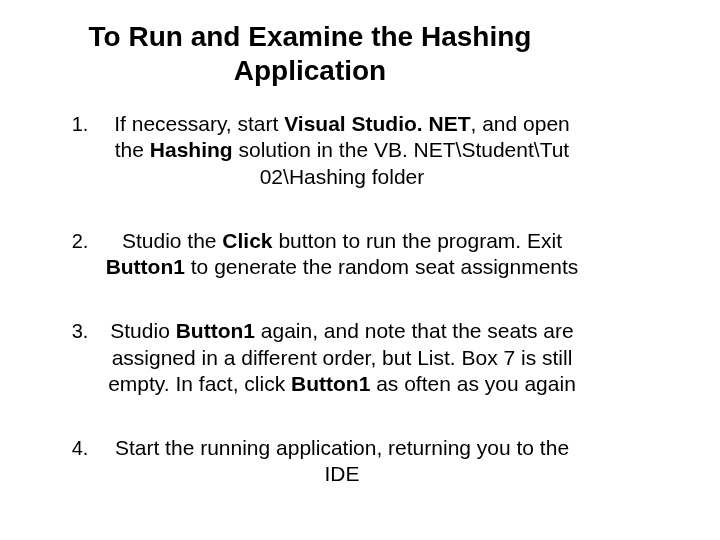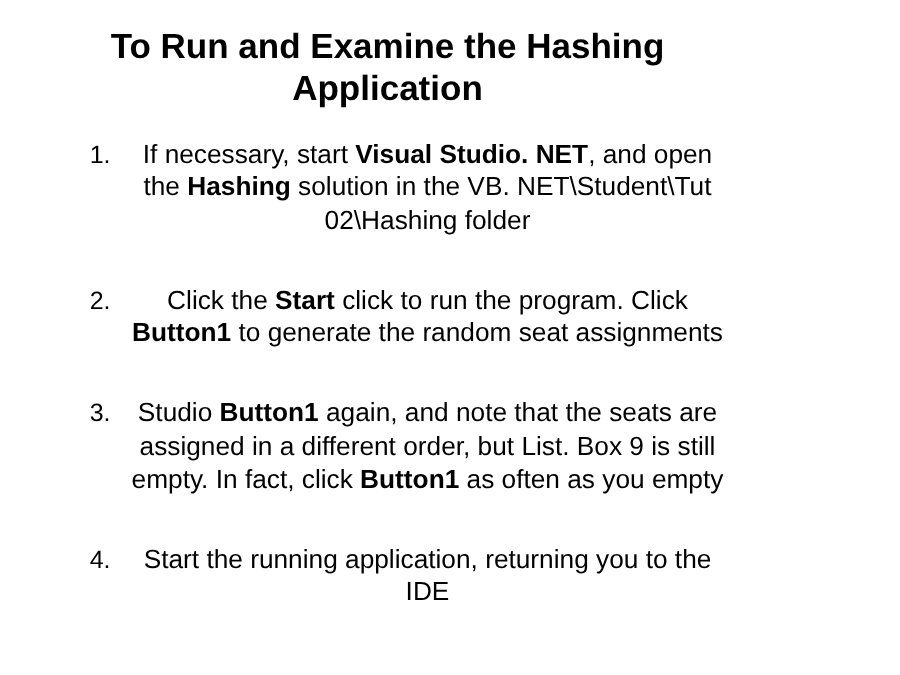--- a/index.html
+++ b/index.html
@@ -49,22 +49,22 @@
 <body>
 
 <div class="slide">
   <h1 class="title">To Run and Examine the Hashing Application</h1>
 
   <ol class="steps">
     <li>
       <span>If necessary, start </span><span class="b">Visual Studio. NET</span><span>, and open the </span><span class="b">Hashing</span><span> solution in the VB. NET\Student\Tut 02\Hashing folder</span>
     </li>
     <li>
-      <span>Click the </span><span class="b">Start</span><span> click to run the program. Click </span><span class="b">Button1</span><span> to generate the random seat assignments</span>
+      <span>Studio the </span><span class="b">Click</span><span> button to run the program. Exit </span><span class="b">Button1</span><span> to generate the random seat assignments</span>
     </li>
     <li>
-      <span>Studio </span><span class="b">Button1</span><span> again, and note that the seats are assigned in a different order, but List. Box 9 is still empty. In fact, click </span><span class="b">Button1</span><span> as often as you empty</span>
+      <span>Studio </span><span class="b">Button1</span><span> again, and note that the seats are assigned in a different order, but List. Box 7 is still empty. In fact, click </span><span class="b">Button1</span><span> as often as you again</span>
     </li>
     <li>
       <span>Start the running application, returning you to the IDE</span>
     </li>
   </ol>
 </div>
 
 </body></html>

